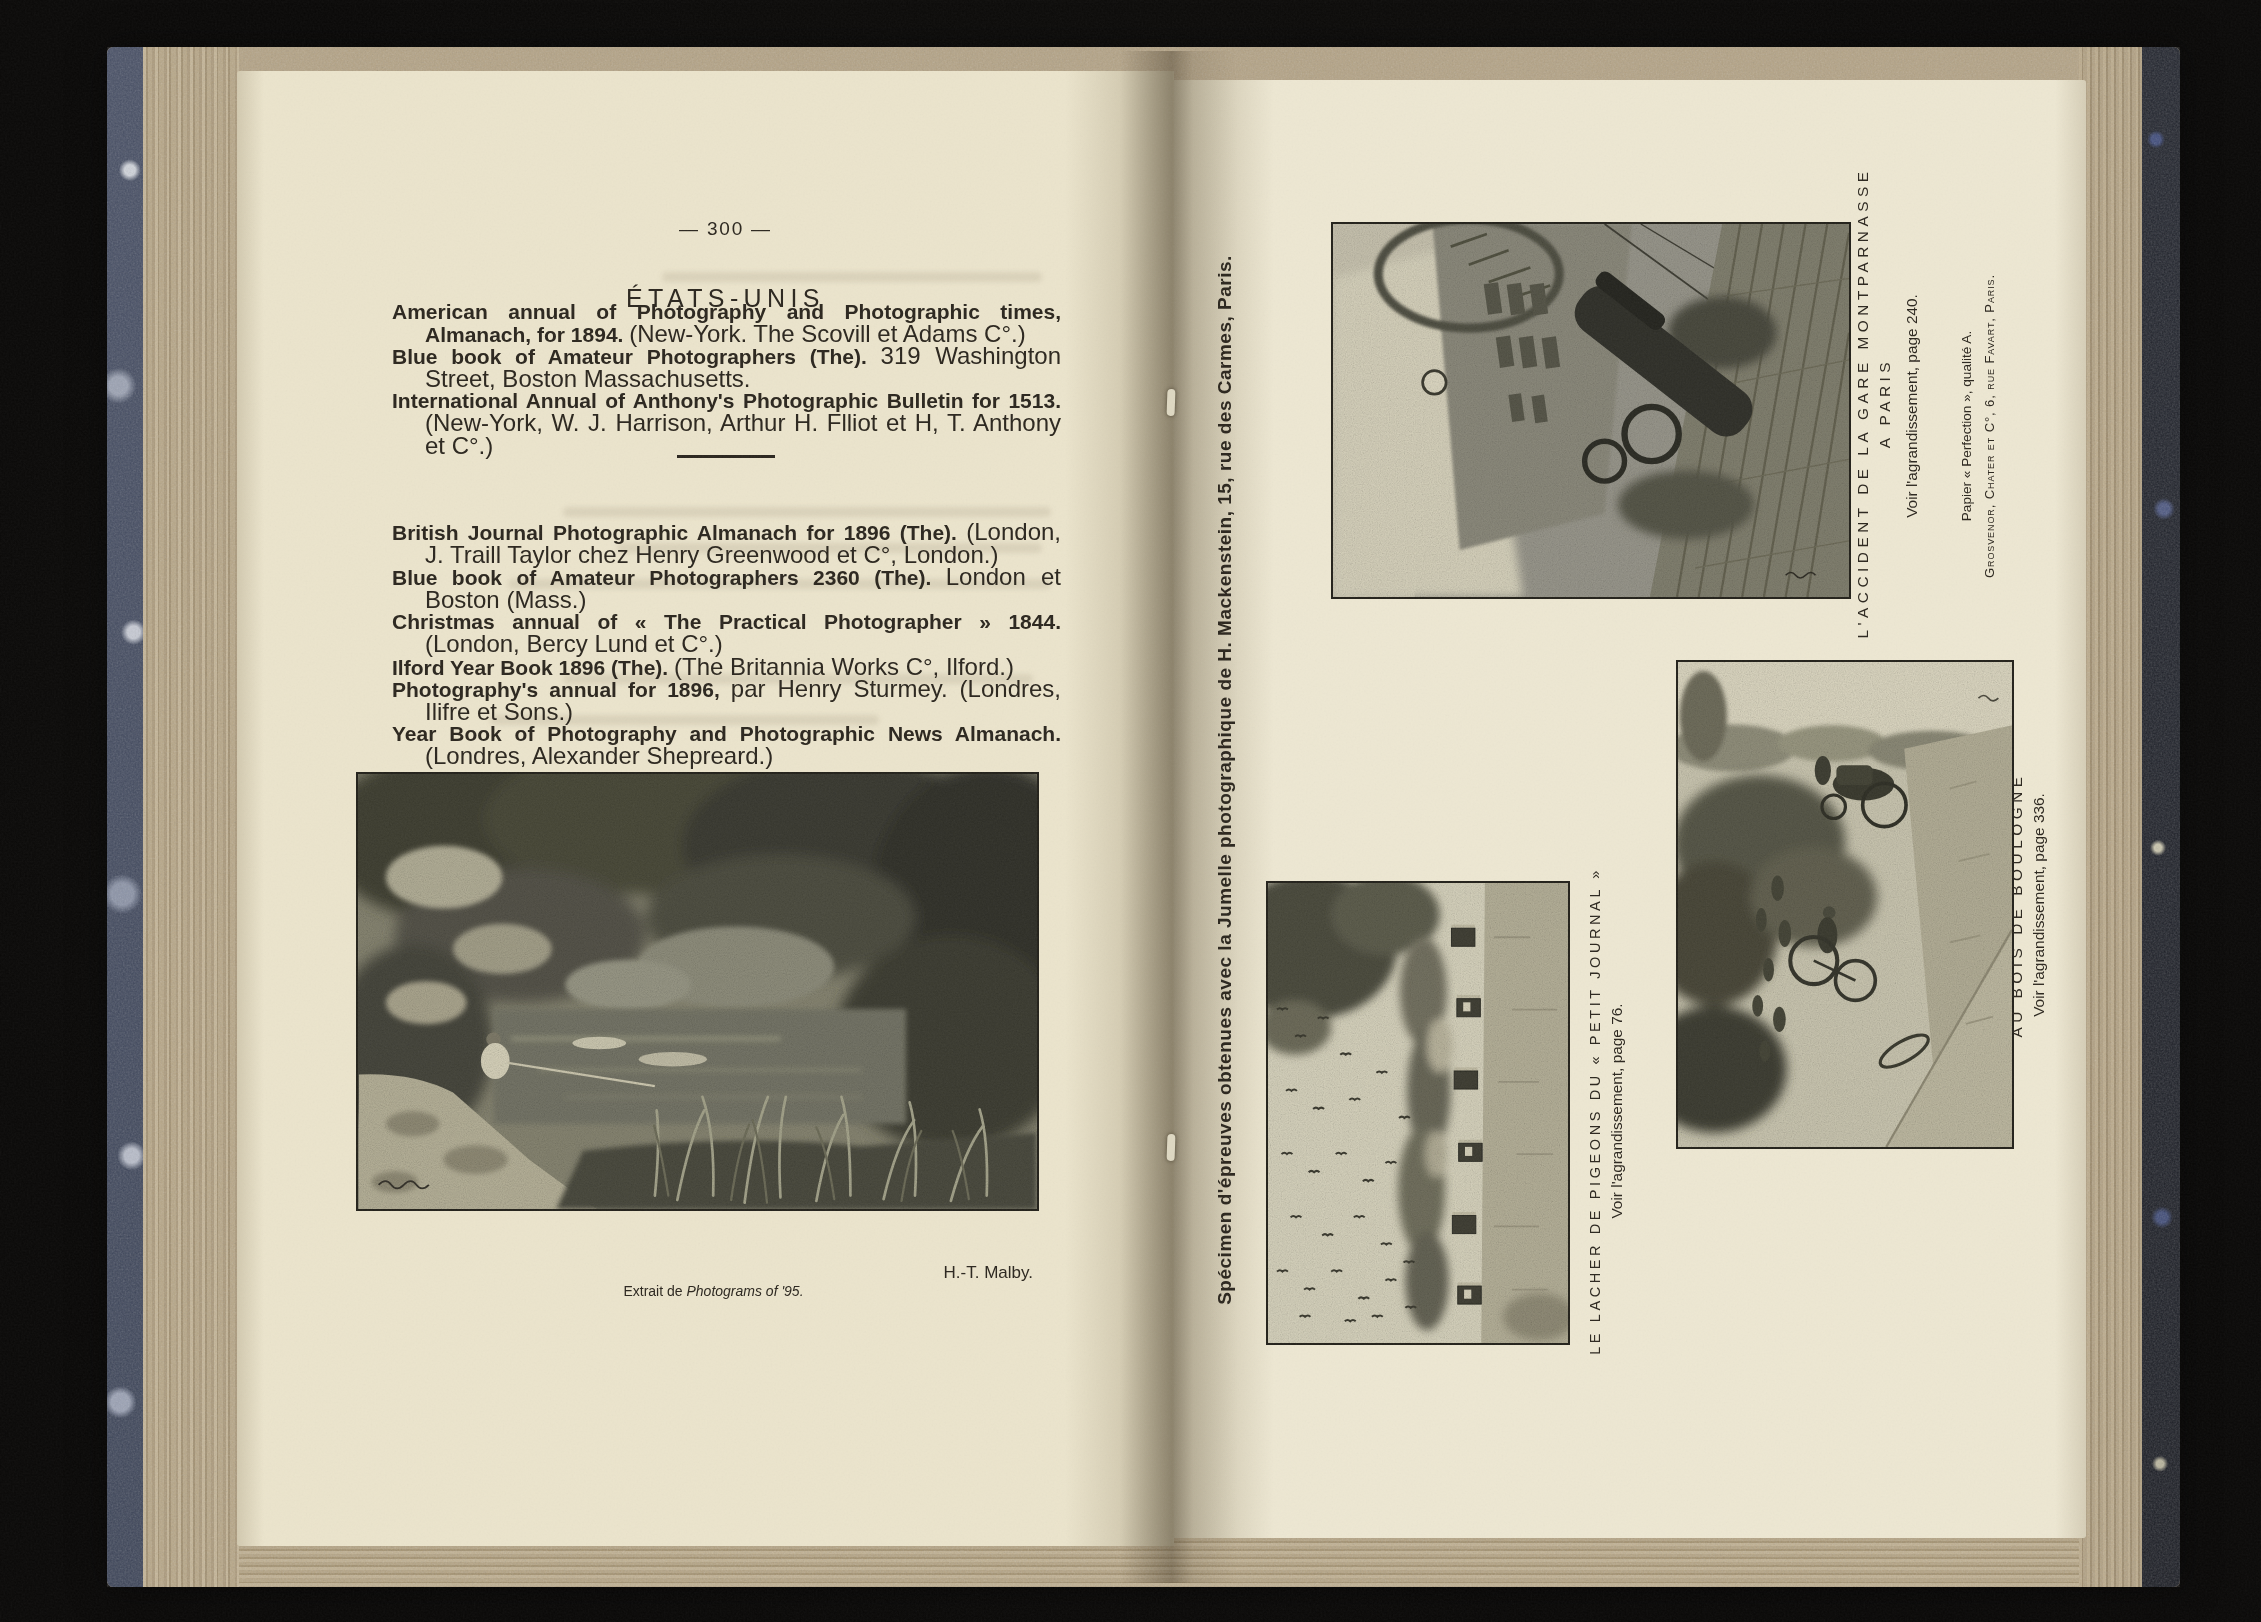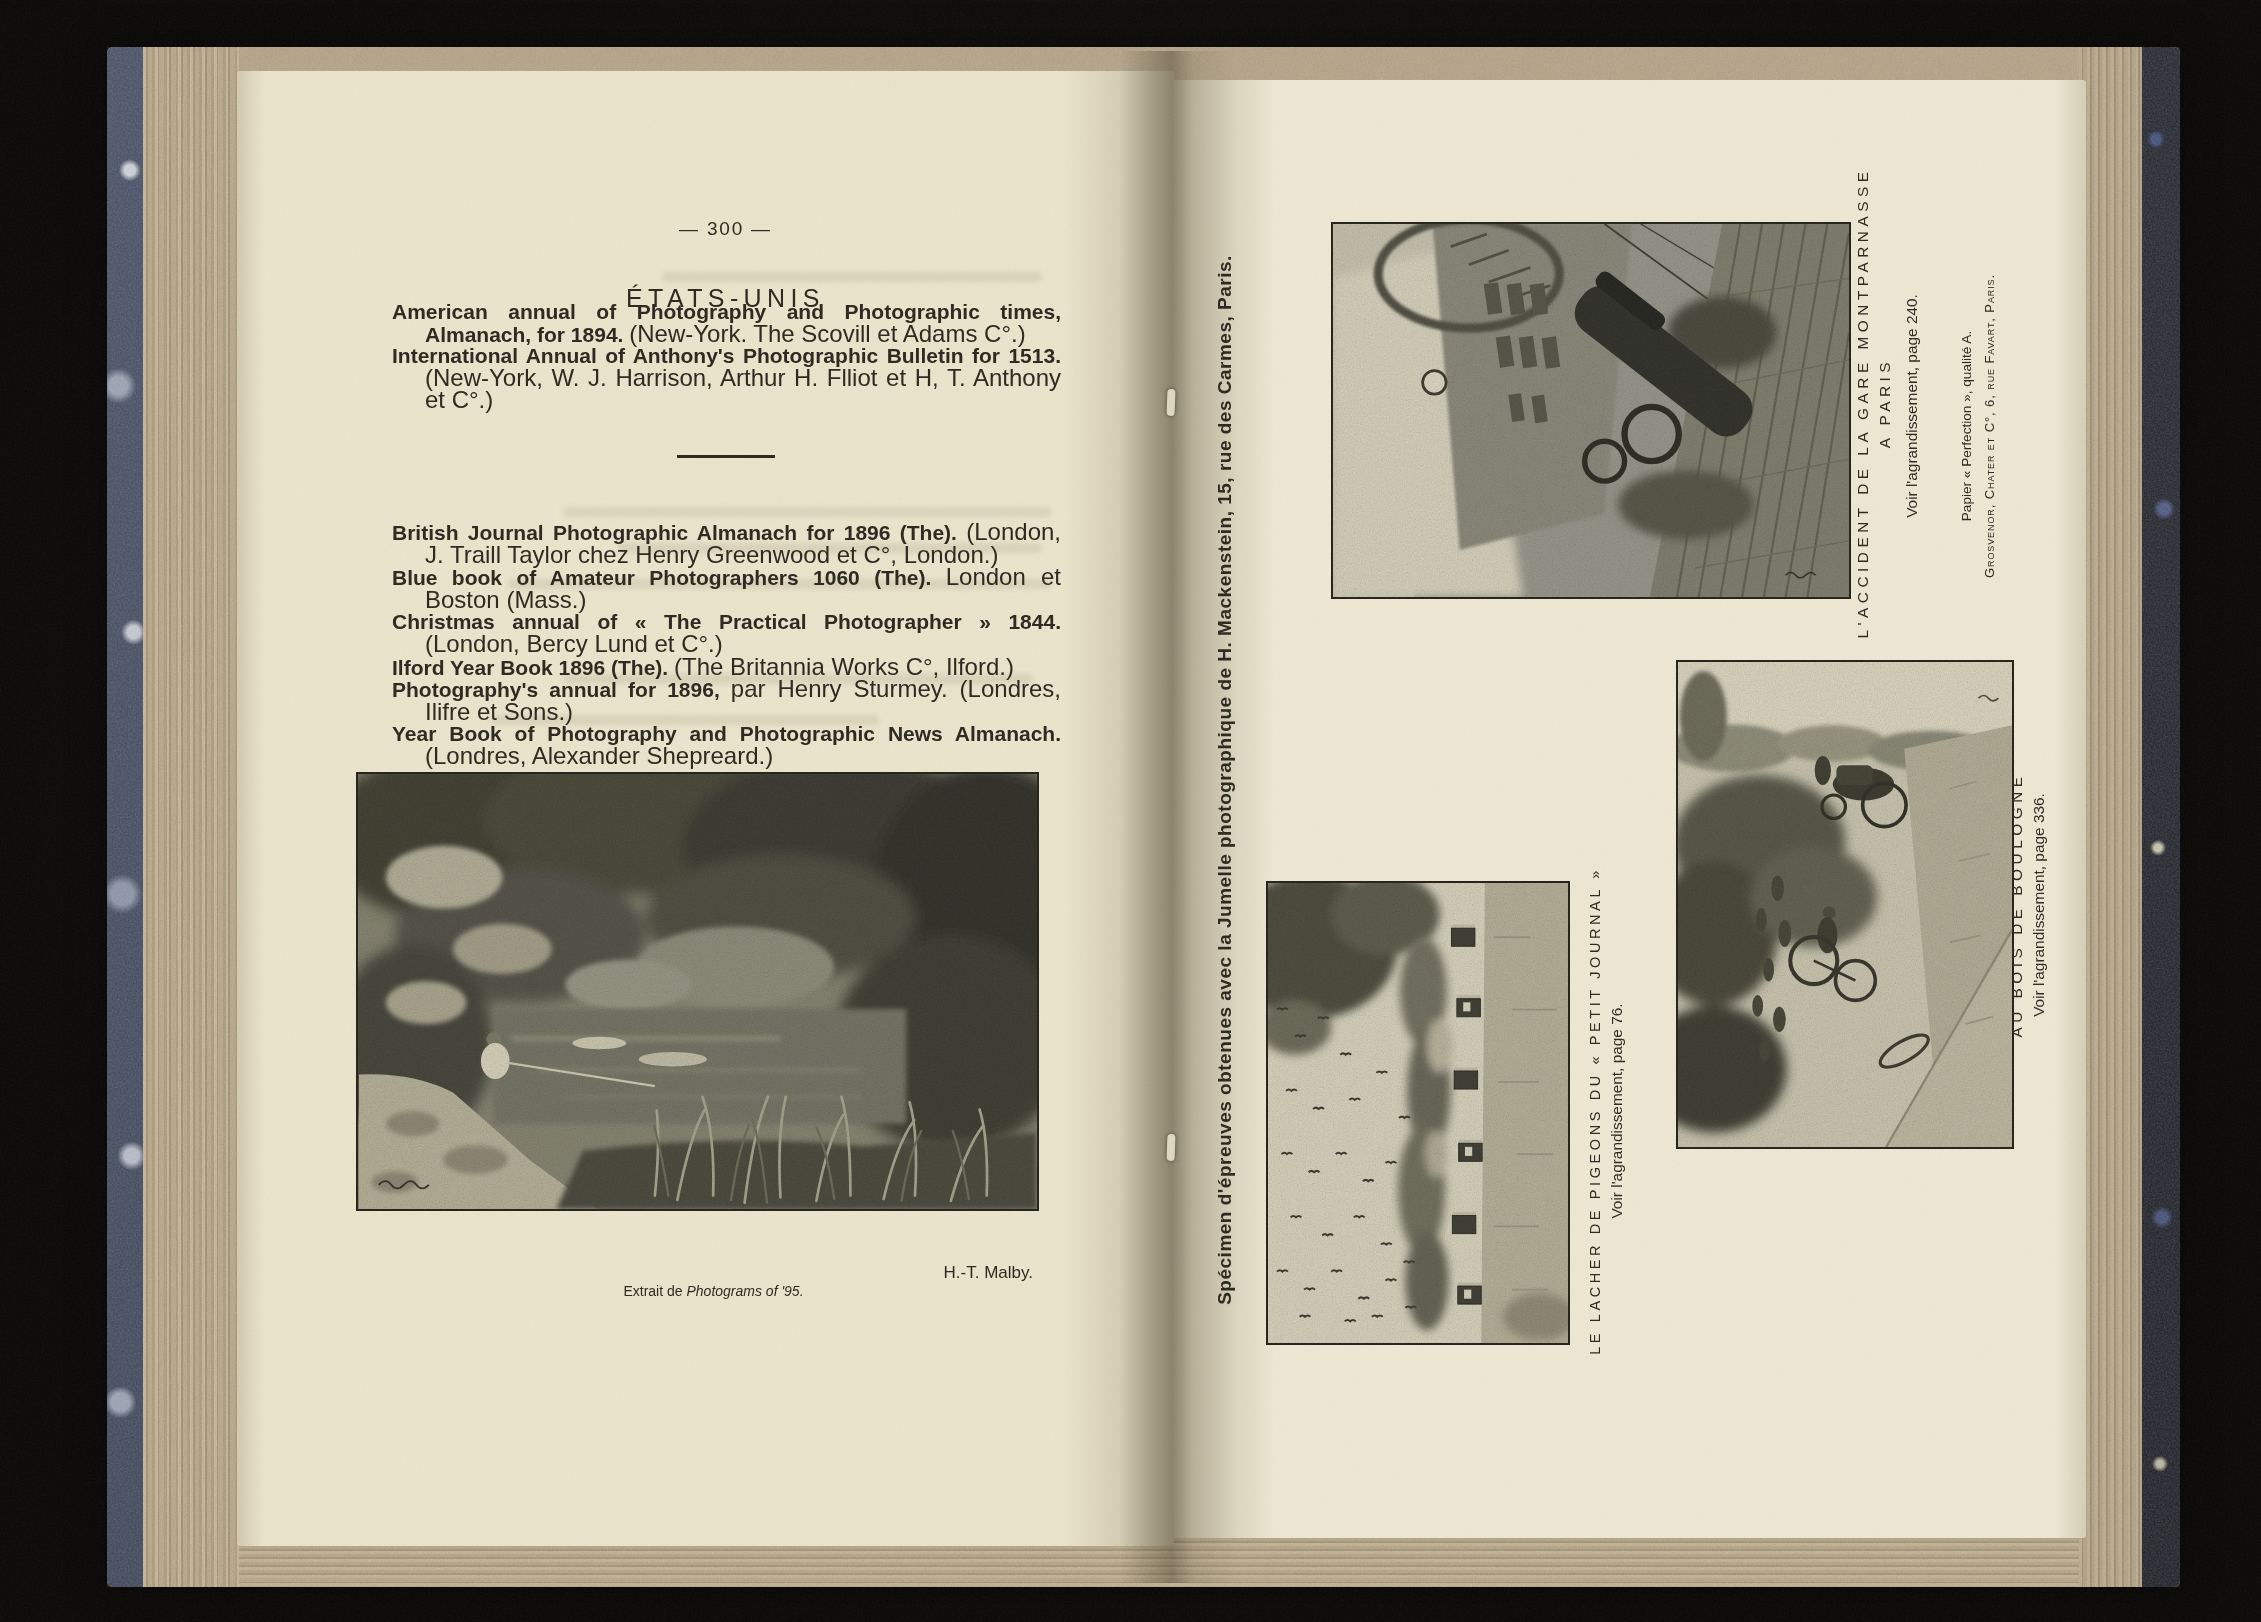--- a/index.html
+++ b/index.html
@@ -104,34 +104,38 @@
 
     <div class="pageno">— 300 —</div>
     <h2 class="shead" style="top:192px;">ÉTATS-UNIS</h2>
 
     <div class="entries" style="top:230px;">
       <div class="entry">
         <span class="et">American annual of Photography and Photographic times, Almanach, for 1894.</span>
         <span class="ed">(New-York. The Scovill et Adams C°.)</span>
       </div>
       <div class="entry">
+        <span class="et">Blue book of Amateur Photographers (The).</span>
+        <span class="ed">319 Washington Street, Boston Massachusetts.</span>
+      </div>
+      <div class="entry">
         <span class="et">International Annual of Anthony's Photographic Bulletin for 1513.</span>
         <span class="ed">(New-York, W. J. Harrison, Arthur H. Flliot et H, T. Anthony et C°.)</span>
       </div>
     </div>
 
     <div class="rule"></div>
 
     <div class="entries" style="top:450px;">
       <div class="entry">
         <span class="et">British Journal Photographic Almanach for 1896 (The).</span>
         <span class="ed">(London, J. Traill Taylor chez Henry Greenwood et C°, London.)</span>
       </div>
       <div class="entry">
-        <span class="et">Blue book of Amateur Photographers 1060 (The).</span>
+        <span class="et">Blue book of Amateur Photographers 2360 (The).</span>
         <span class="ed">London et Boston (Mass.)</span>
       </div>
       <div class="entry">
         <span class="et">Christmas annual of « The Practical Photographer » 1844.</span>
         <span class="ed">(London, Bercy Lund et C°.)</span>
       </div>
       <div class="entry">
         <span class="et">Ilford Year Book 1896 (The).</span>
         <span class="ed">(The Britannia Works C°, Ilford.)</span>
       </div>

